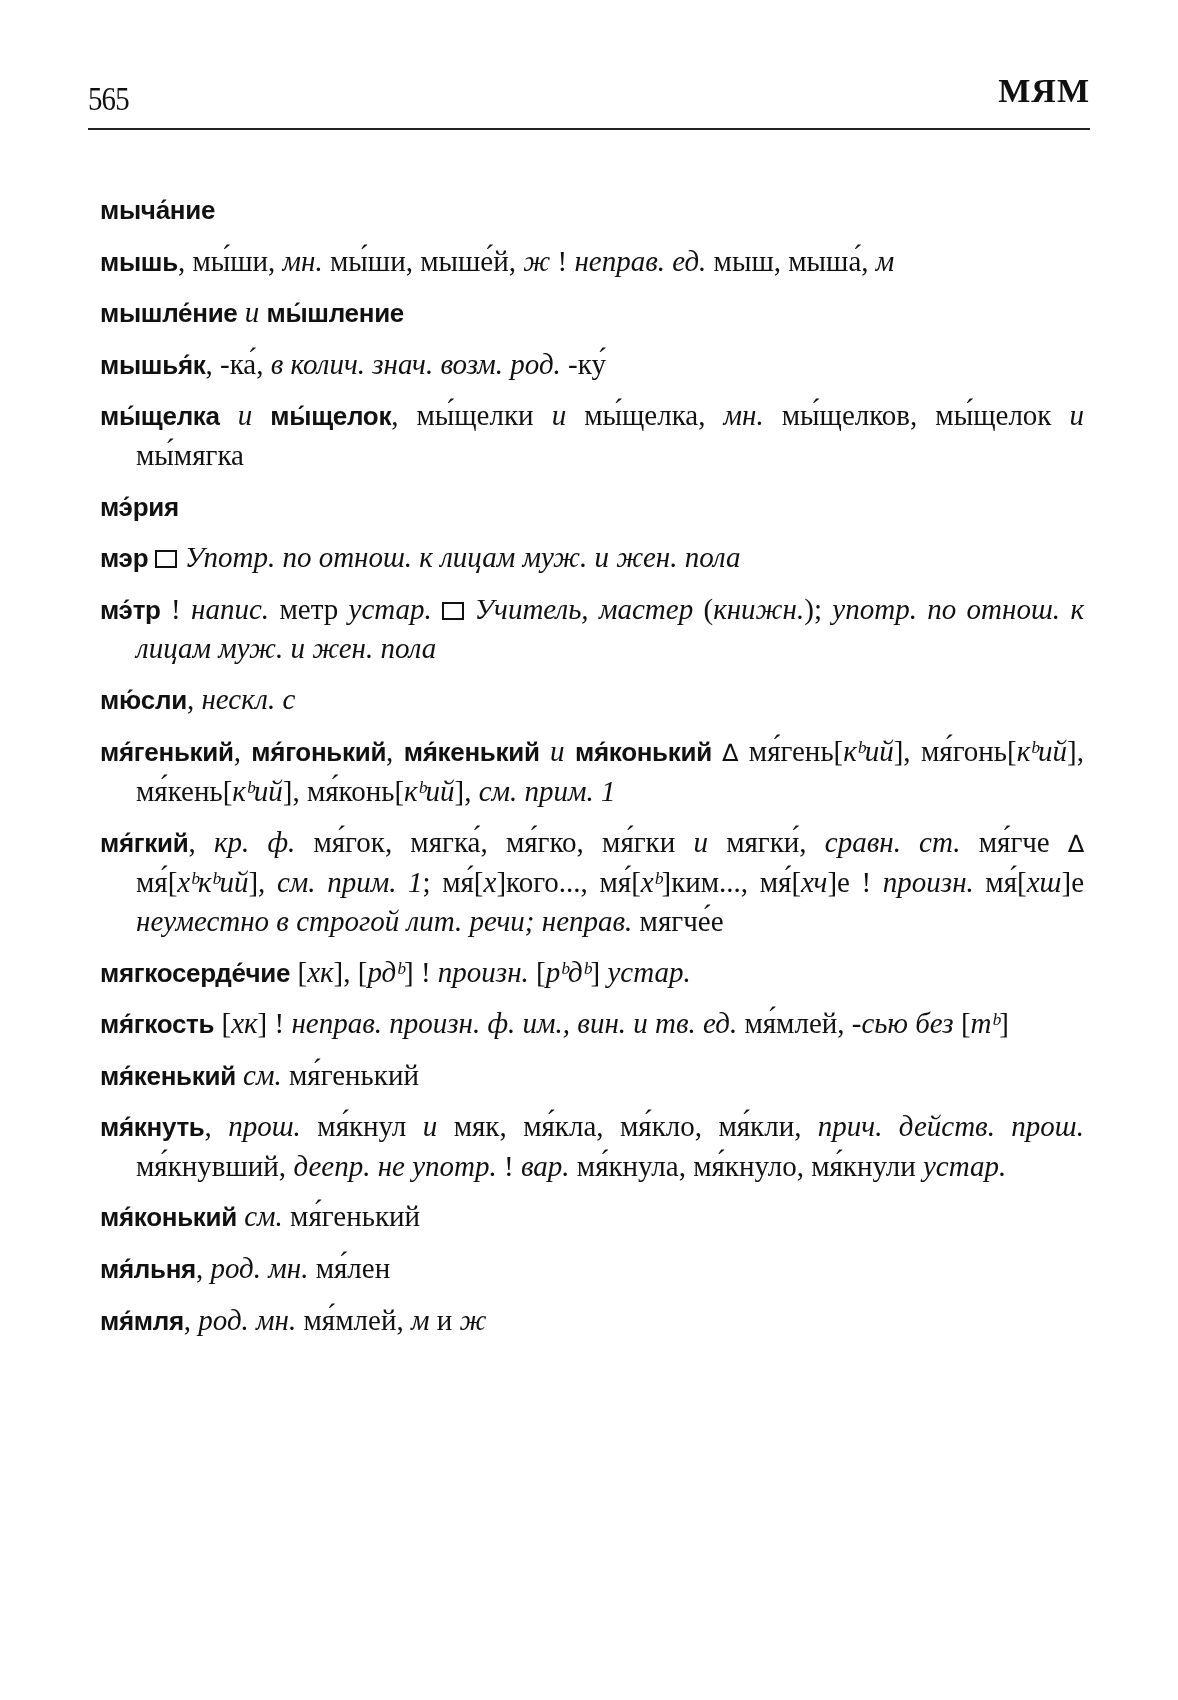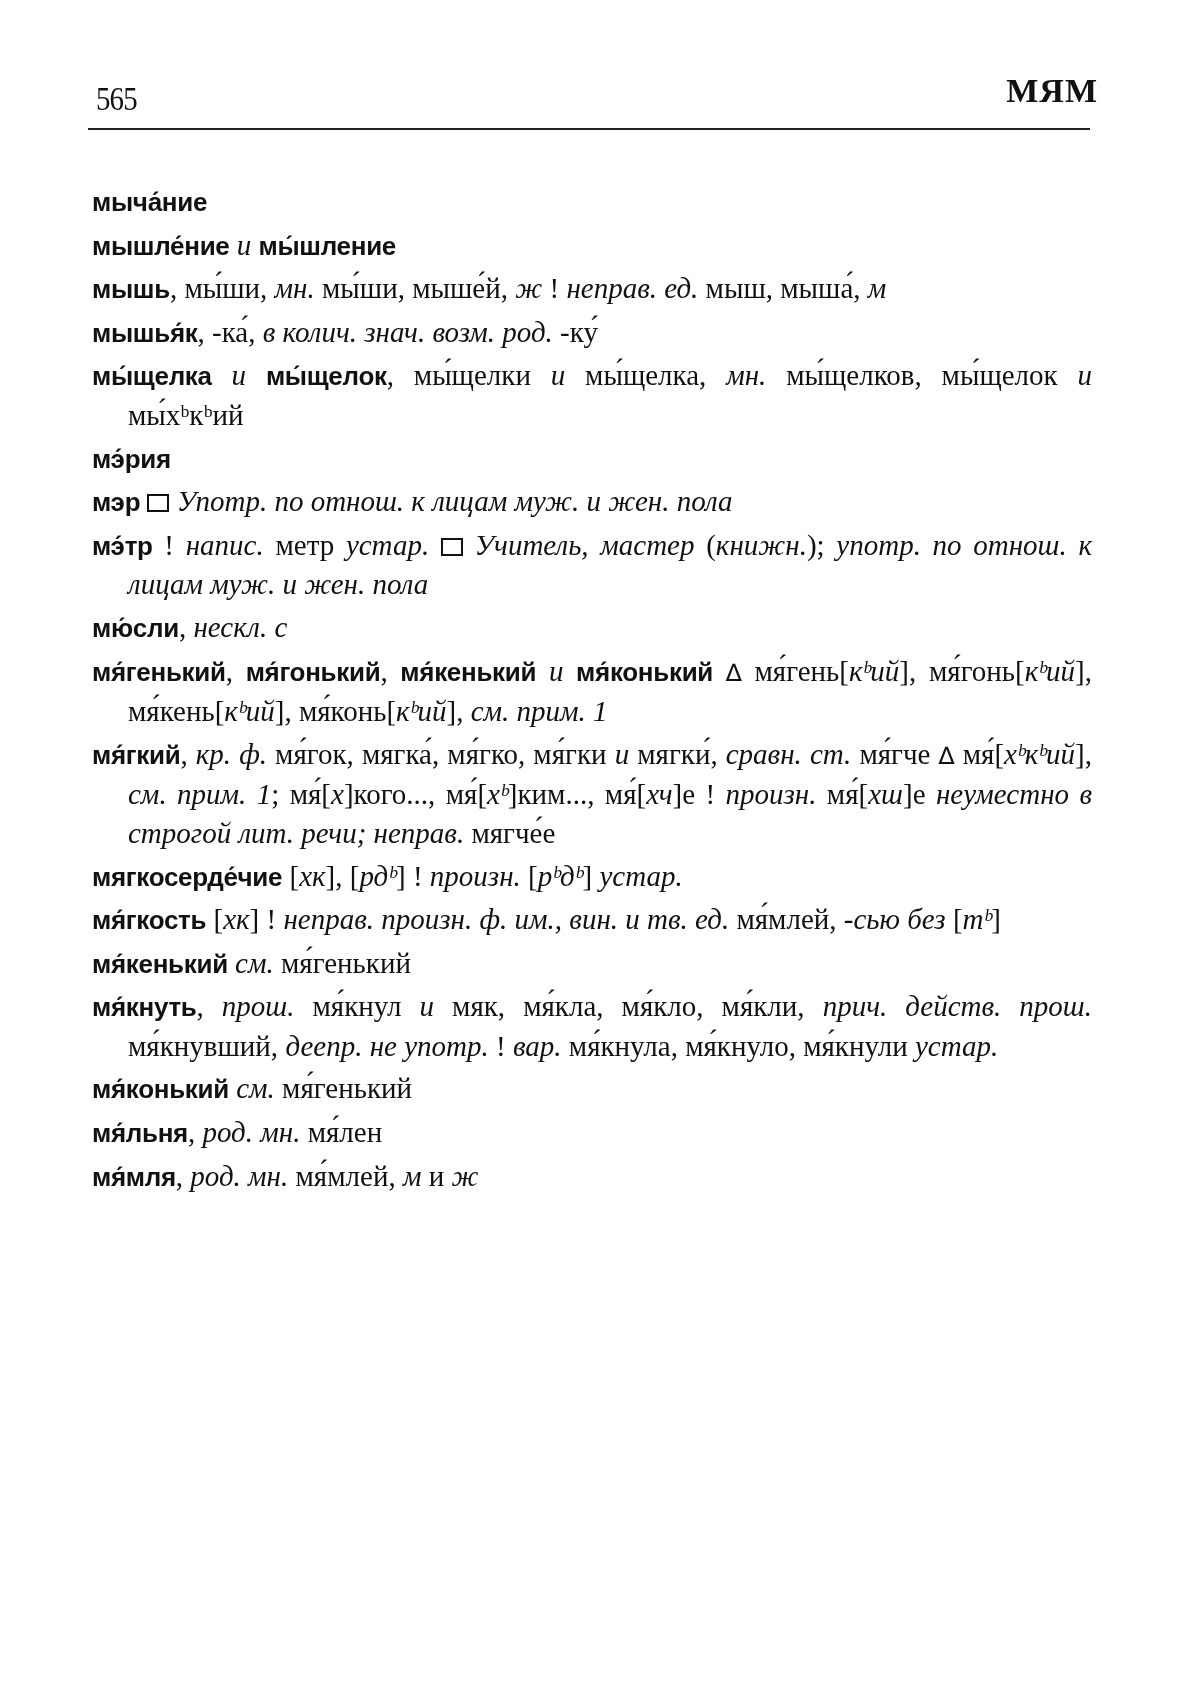--- a/index.html
+++ b/index.html
@@ -2,40 +2,40 @@
 <html><head>
 <meta charset="utf-8">
 <style>
   html, body { margin: 0; padding: 0; background: #ffffff; }
   body {
     width: 1178px; height: 1700px; position: relative; overflow: hidden;
     font-family: "Liberation Serif", "DejaVu Serif", serif;
     color: #111111;
   }
   .header {
-    position: absolute; left: 96px; top: 72px; width: 1002px; height: 56px;
+    position: absolute; left: 88px; top: 72px; width: 1002px; height: 56px;
   }
   .page-num {
     position: absolute; left: 0; top: 8px;
     font-size: 34px; letter-spacing: -1px;
     transform: scaleX(0.85); transform-origin: left center;
   }
   .running-head {
     position: absolute; right: 0; top: 0;
     font-size: 34px; font-weight: bold; letter-spacing: 1px;
   }
   .rule {
     position: absolute; left: 88px; top: 128px; width: 1002px; height: 2px; background: #222;
   }
   .entries {
     position: absolute; left: 88px; top: 178px; width: 1008px;
     font-size: 29px; line-height: 38.6px;
   }
   .entry {
-    margin: 4px; padding-left: 36px; text-indent: -36px;
+    margin: 12px; padding-left: 36px; text-indent: -36px;
     text-align: justify;
   }
   .entry .b { font-family: "Liberation Sans", "DejaVu Sans", sans-serif; font-weight: bold; font-size: 26px; letter-spacing: -0.3px; }
   .entry .i { font-style: italic; }
   .entry .r { font-style: normal; }
   .sq {
     display: inline-block; width: 22px; height: 18px; border: 2px solid #111;
     vertical-align: -1px; box-sizing: border-box;
   }
   .tri { font-family: "DejaVu Sans", sans-serif; font-size: 24px; }
@@ -44,24 +44,24 @@
 <body>
 
 <div class="header">
   <span class="page-num">565</span>
   <span class="running-head">МЯМ</span>
 </div>
 <div class="rule"></div>
 
 <div class="entries" id="entries">
     <p class="entry"><span class="b">мыча́ние</span></p>
+    <p class="entry"><span class="b">мышь</span><span class="r">, мы́ши, </span><span class="i">мн.</span><span class="r"> мы́ши, мыше́й, </span><span class="i">ж</span><span class="r"> ! </span><span class="i">неправ. ед.</span><span class="r"> мыш, мыша́, </span><span class="i">м</span></p>
     <p class="entry"><span class="b">мышле́ние</span><span class="i"> и </span><span class="b">мы́шление</span></p>
-    <p class="entry"><span class="b">мышь</span><span class="r">, мы́ши, </span><span class="i">мн.</span><span class="r"> мы́ши, мыше́й, </span><span class="i">ж</span><span class="r"> ! </span><span class="i">неправ. ед.</span><span class="r"> мыш, мыша́, </span><span class="i">м</span></p>
     <p class="entry"><span class="b">мышья́к</span><span class="r">, -ка́, </span><span class="i">в колич. знач. возм. род.</span><span class="r"> -ку́</span></p>
-    <p class="entry"><span class="b">мы́щелка</span><span class="i"> и </span><span class="b">мы́щелок</span><span class="r">, мы́щелки </span><span class="i">и</span><span class="r"> мы́щелка, </span><span class="i">мн.</span><span class="r"> мы́щелков, мы́ще­лок </span><span class="i">и</span><span class="r"> мы́хᵇкᵇий</span></p>
+    <p class="entry"><span class="b">мы́щелка</span><span class="i"> и </span><span class="b">мы́щелок</span><span class="r">, мы́щелки </span><span class="i">и</span><span class="r"> мы́щелка, </span><span class="i">мн.</span><span class="r"> мы́щелков, мы́ще­лок </span><span class="i">и</span><span class="r"> мы́мягка</span></p>
     <p class="entry"><span class="b">мэ́рия</span></p>
     <p class="entry"><span class="b">мэр</span><span class="r"> </span><span class="sq"></span><span class="r"> </span><span class="i">Употр. по отнош. к лицам муж. и жен. пола</span></p>
     <p class="entry"><span class="b">мэ́тр</span><span class="r"> ! </span><span class="i">напис.</span><span class="r"> метр </span><span class="i">устар.</span><span class="r"> </span><span class="sq"></span><span class="r"> </span><span class="i">Учитель, мастер</span><span class="r"> (</span><span class="i">книжн.</span><span class="r">); </span><span class="i">употр. по отнош. к лицам муж. и жен. пола</span></p>
     <p class="entry"><span class="b">мю́сли</span><span class="r">, </span><span class="i">нескл. с</span></p>
     <p class="entry"><span class="b">мя́генький</span><span class="r">, </span><span class="b">мя́гонький</span><span class="r">, </span><span class="b">мя́кенький</span><span class="i"> и </span><span class="b">мя́конький</span><span class="r"> </span><span class="tri">∆</span><span class="r"> мя́гень[</span><span class="i">кᵇий</span><span class="r">], мя́гонь[</span><span class="i">кᵇий</span><span class="r">], мя́кень[</span><span class="i">кᵇий</span><span class="r">], мя́конь[</span><span class="i">кᵇий</span><span class="r">], </span><span class="i">см. прим. 1</span></p>
     <p class="entry"><span class="b">мя́гкий</span><span class="r">, </span><span class="i">кр. ф.</span><span class="r"> мя́гок, мягка́, мя́гко, мя́гки </span><span class="i">и</span><span class="r"> мягки́, </span><span class="i">сравн. ст.</span><span class="r"> мя́гче </span><span class="tri">∆</span><span class="r"> мя́[</span><span class="i">хᵇкᵇий</span><span class="r">], </span><span class="i">см. прим. 1</span><span class="r">; мя́[</span><span class="i">х</span><span class="r">]кого..., мя́[</span><span class="i">хᵇ</span><span class="r">]ким..., мя́[</span><span class="i">хч</span><span class="r">]е ! </span><span class="i">произн.</span><span class="r"> мя́[</span><span class="i">хш</span><span class="r">]е </span><span class="i">неуместно в строгой лит. речи; не­прав.</span><span class="r"> мягче́е</span></p>
     <p class="entry"><span class="b">мягкосерде́чие</span><span class="r"> [</span><span class="i">хк</span><span class="r">], [</span><span class="i">рдᵇ</span><span class="r">] ! </span><span class="i">произн.</span><span class="r"> [</span><span class="i">рᵇдᵇ</span><span class="r">] </span><span class="i">устар.</span></p>
     <p class="entry"><span class="b">мя́гкость</span><span class="r"> [</span><span class="i">хк</span><span class="r">] ! </span><span class="i">неправ. произн. ф. им., вин. и тв. ед.</span><span class="r"> мя́млей, </span><span class="i">-сью </span><span class="i">без</span><span class="r"> [</span><span class="i">тᵇ</span><span class="r">]</span></p>
     <p class="entry"><span class="b">мя́кенький</span><span class="r"> </span><span class="i">см.</span><span class="r"> мя́генький</span></p>
     <p class="entry"><span class="b">мя́кнуть</span><span class="r">, </span><span class="i">прош.</span><span class="r"> мя́кнул </span><span class="i">и</span><span class="r"> мяк, мя́кла, мя́кло, мя́кли, </span><span class="i">прич. действ. прош.</span><span class="r"> мя́кнувший, </span><span class="i">деепр. не употр.</span><span class="r"> ! </span><span class="i">вар.</span><span class="r"> мя́кнула, мя́кнуло, мя́кнули </span><span class="i">устар.</span></p>

